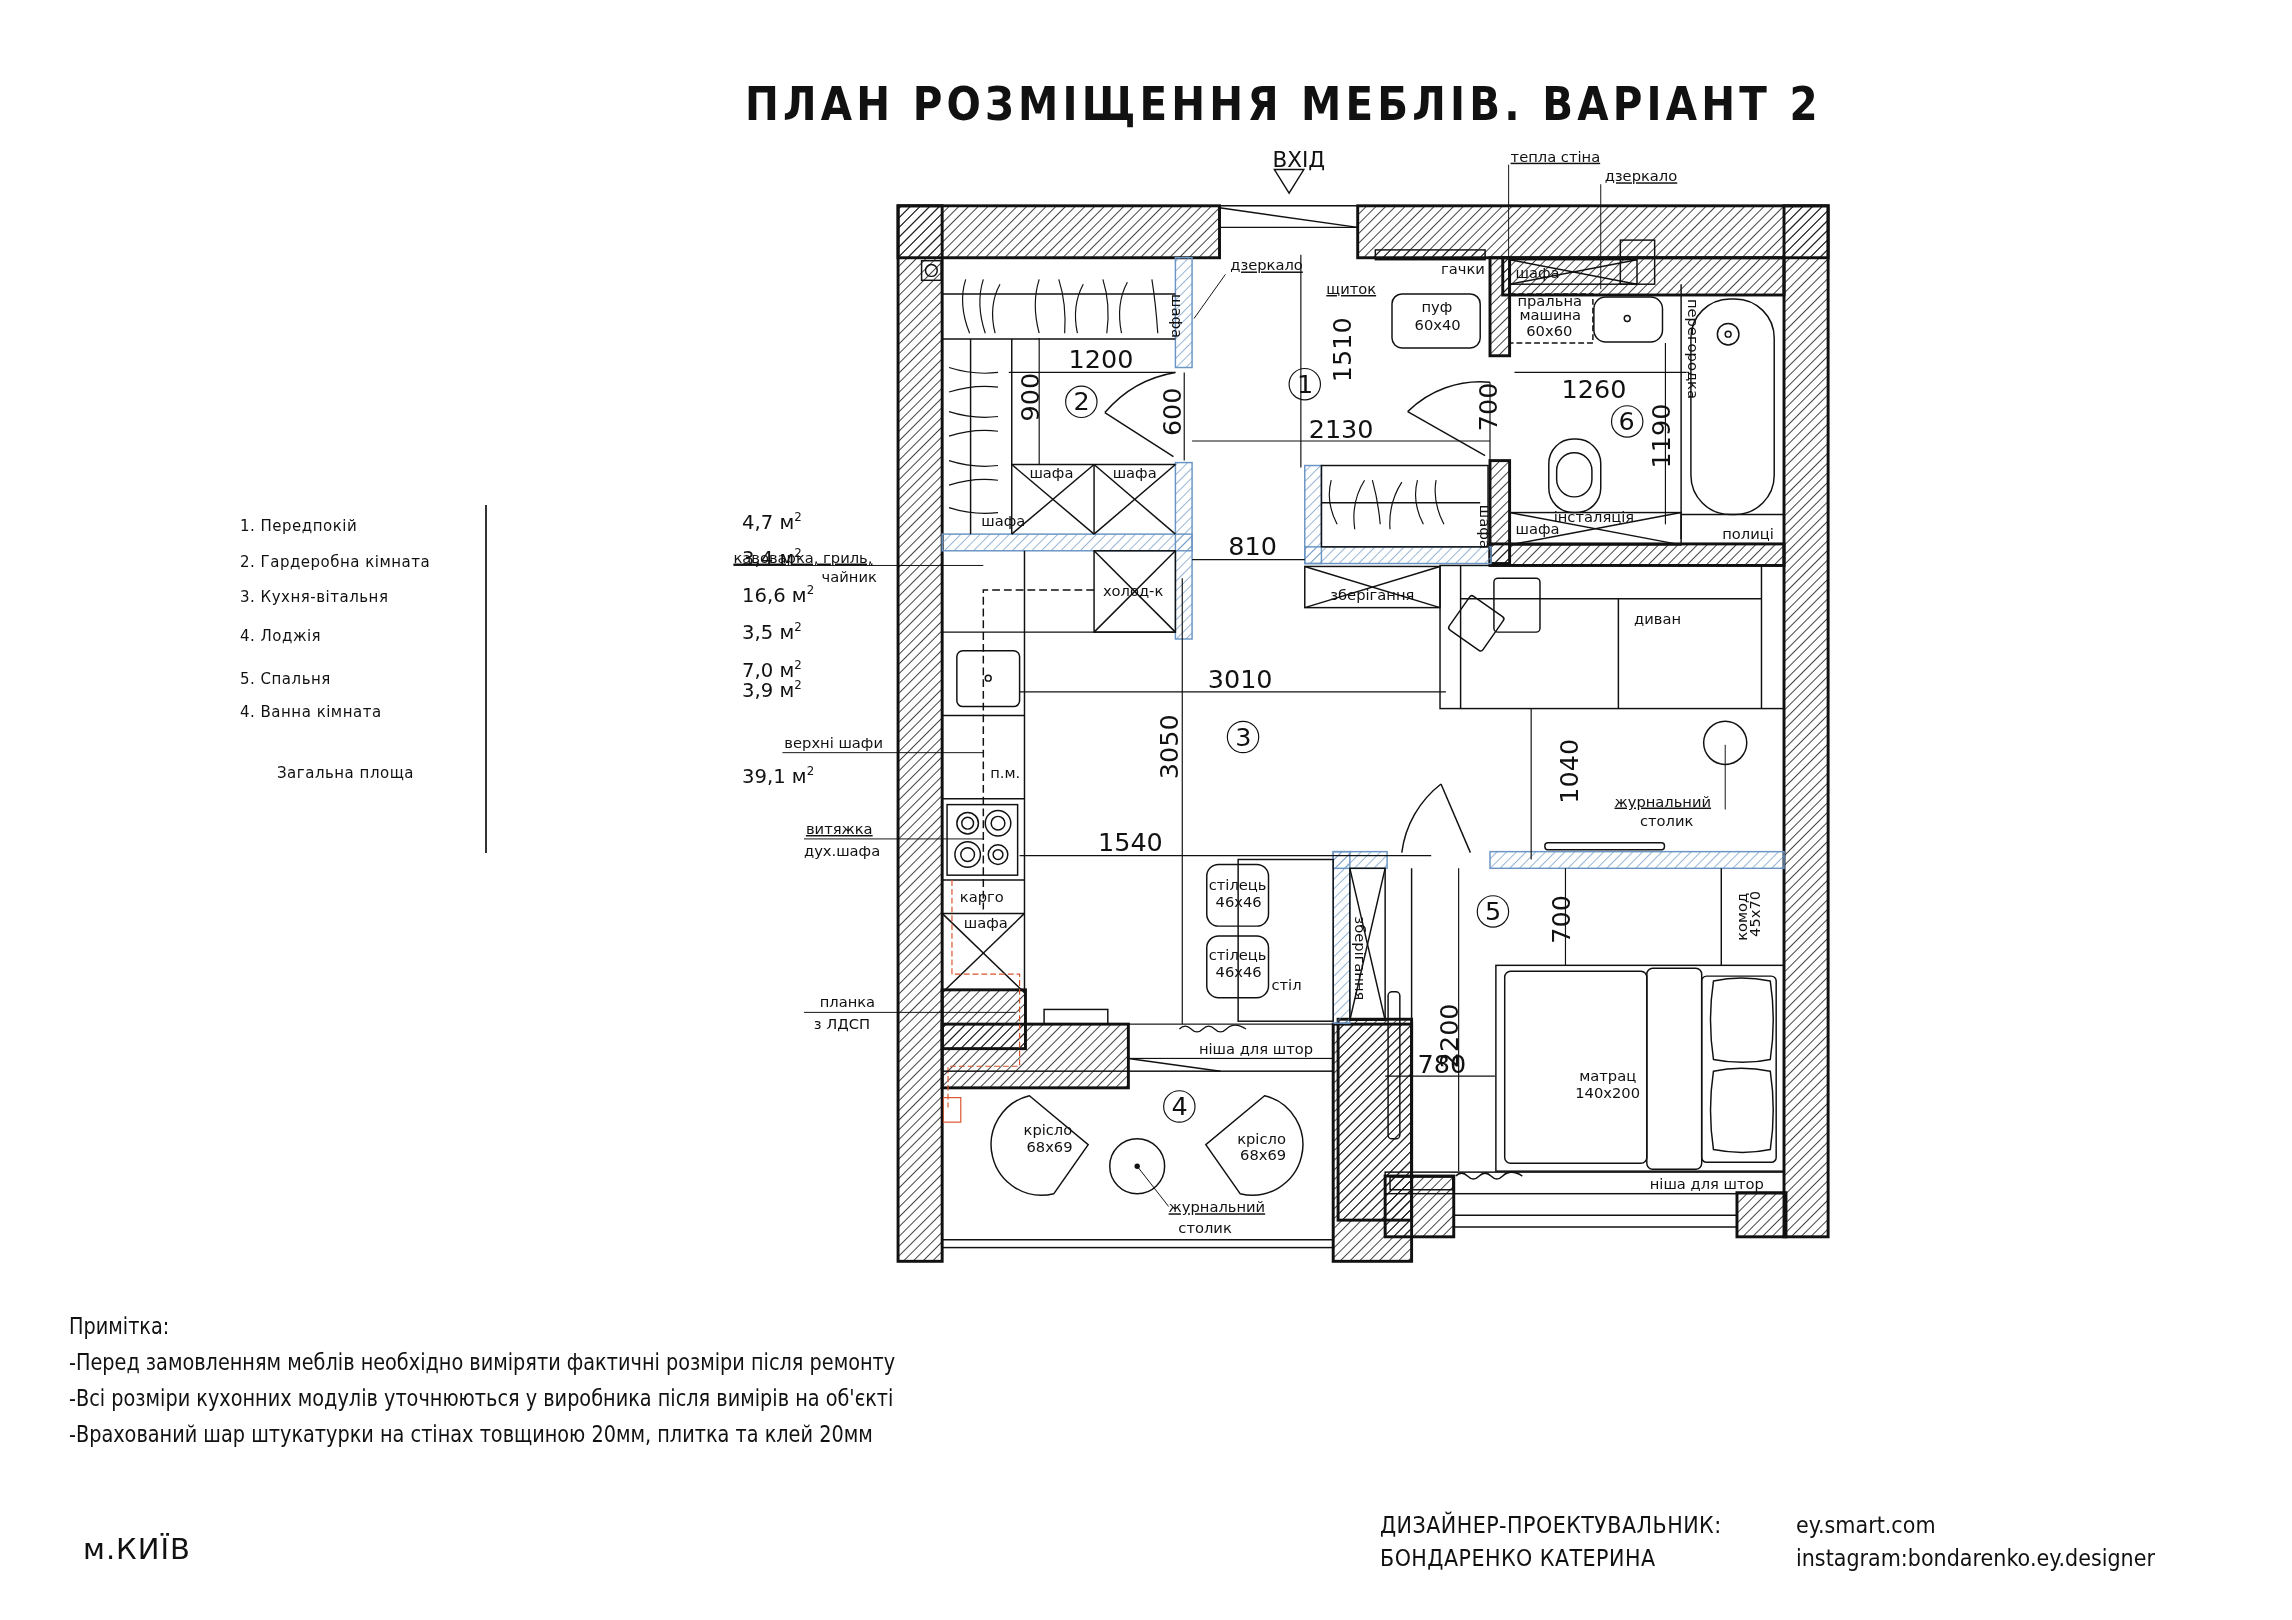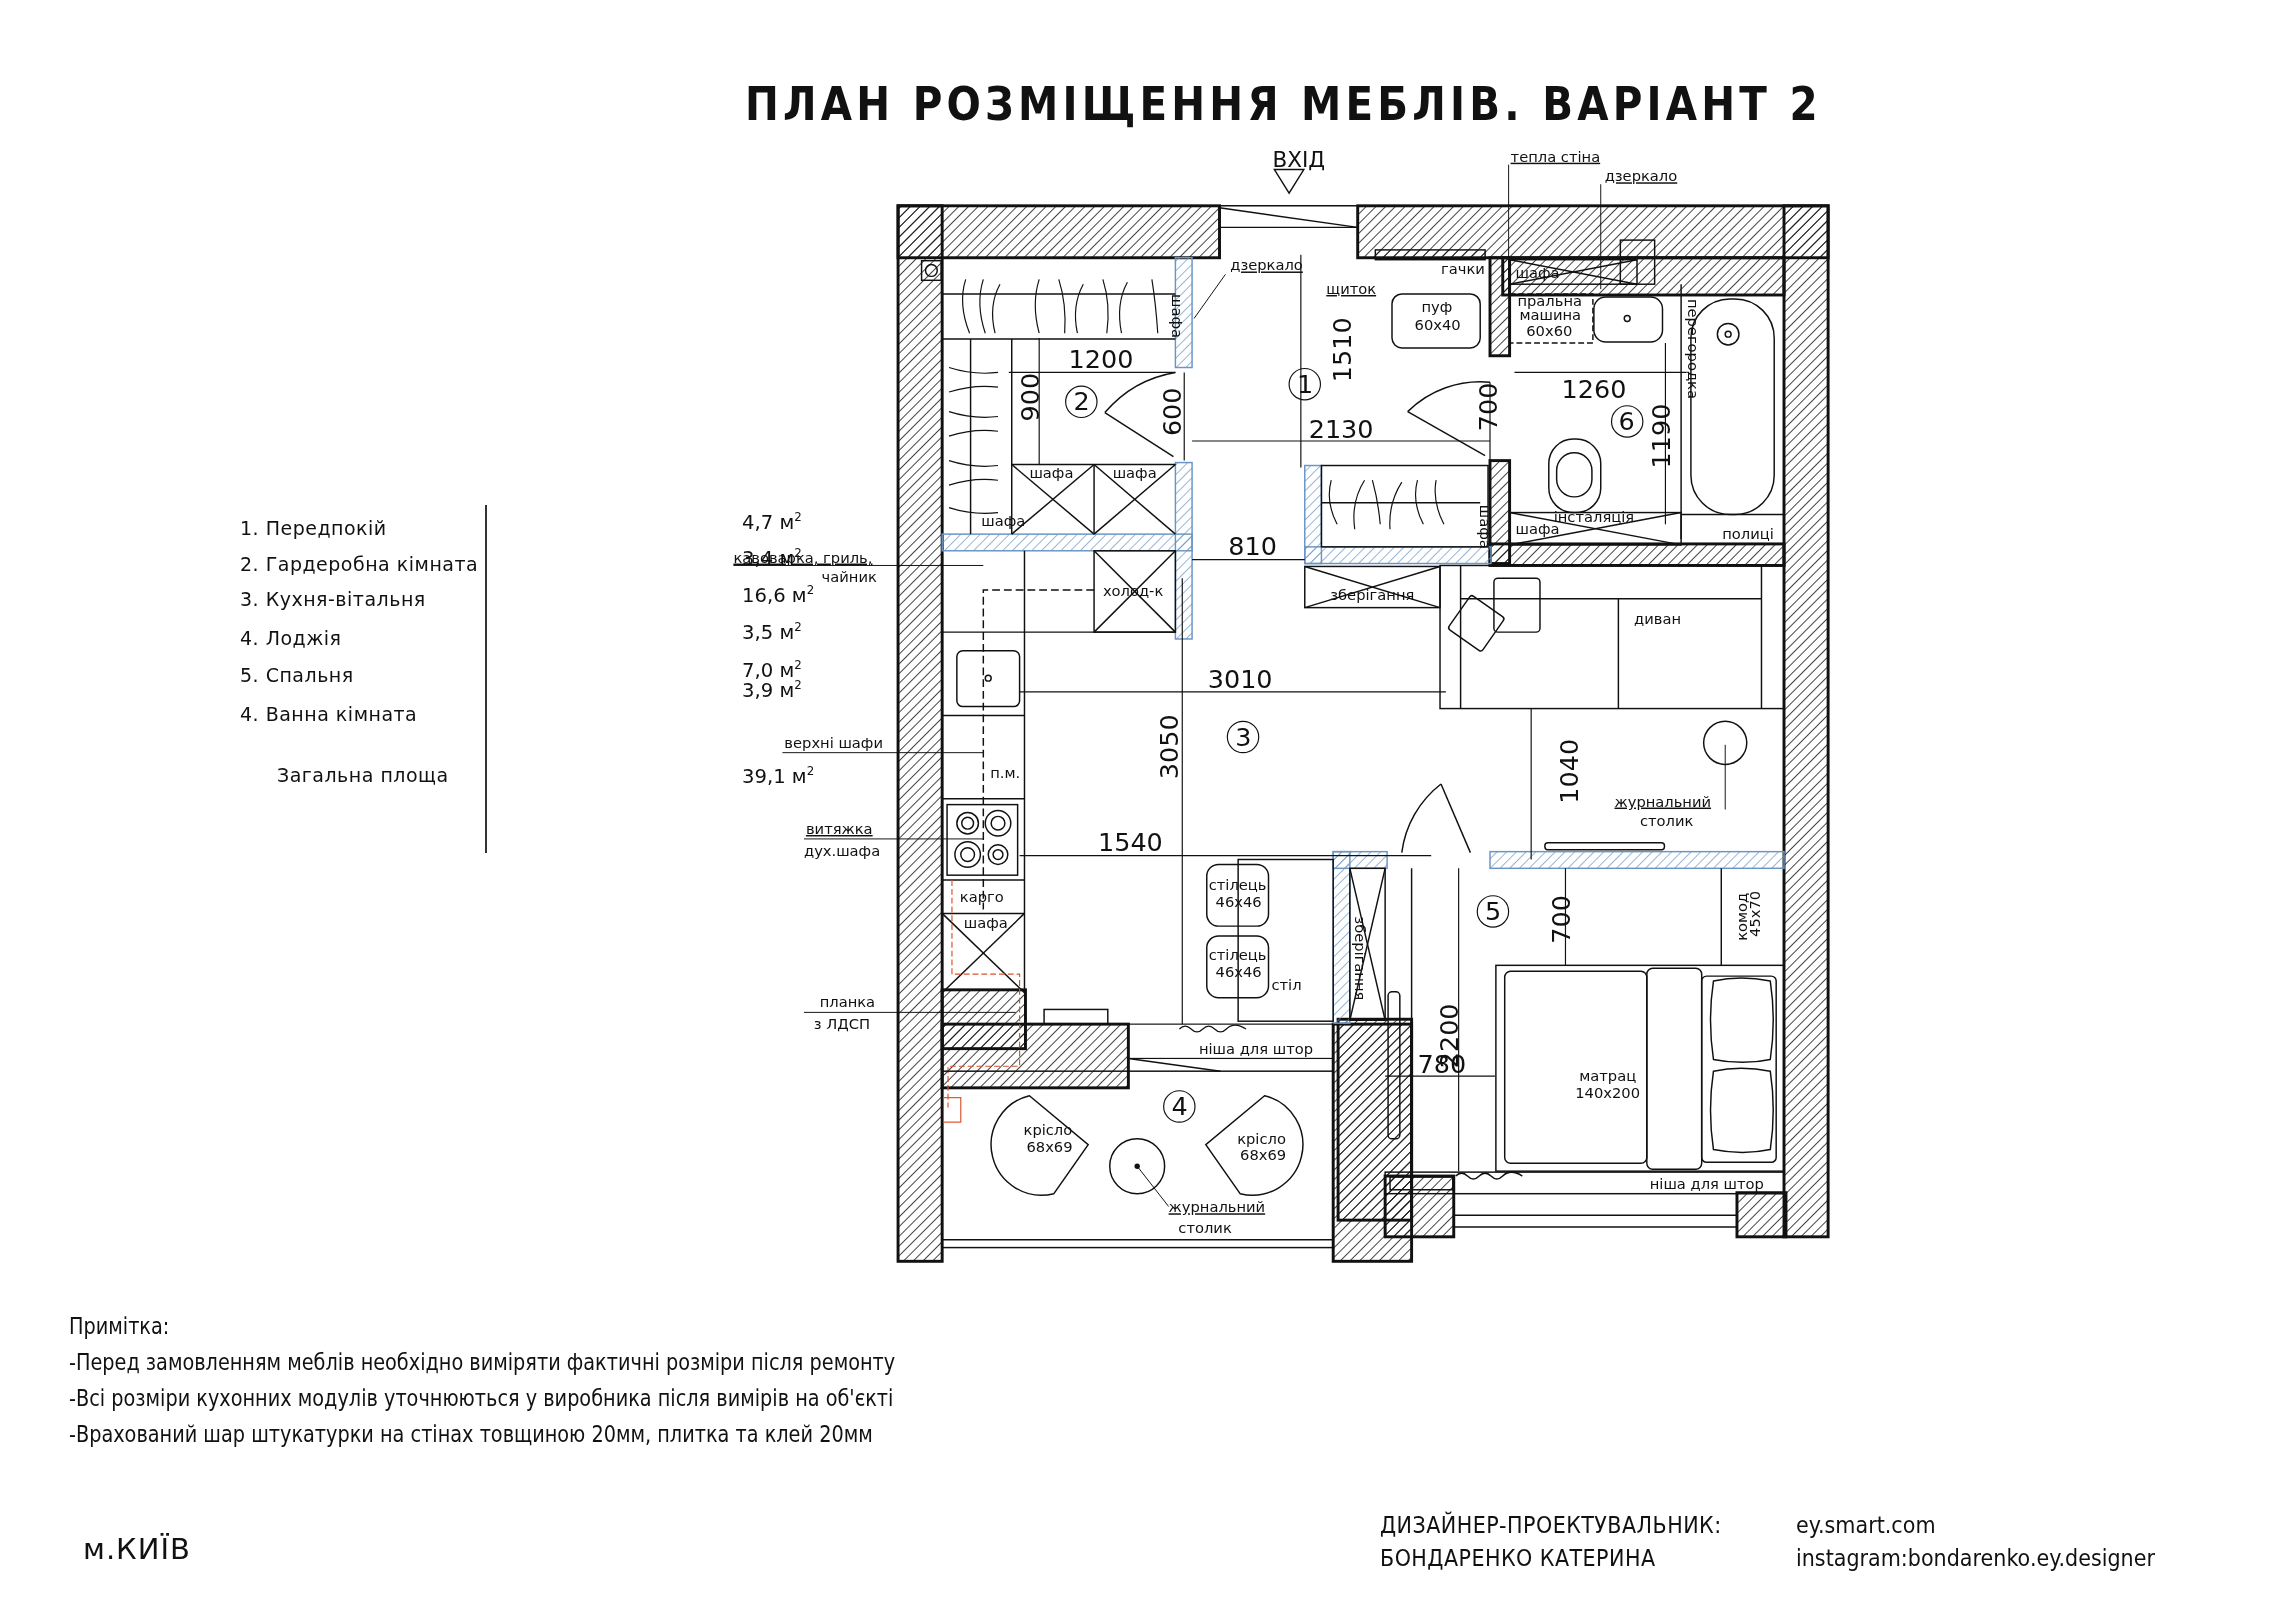--- a/index.html
+++ b/index.html
@@ -1,19 +1,19 @@
 <!DOCTYPE html>
 <html><head>
 <meta charset="utf-8">
 <style>
   html,body{margin:0;padding:0;background:#fff;}
   body{width:2293px;height:1620px;position:relative;overflow:hidden;font-family:"DejaVu Sans",sans-serif;color:#111;}
   .title{position:absolute;left:745px;top:76px;font-family:"DejaVu Sans",sans-serif;font-weight:bold;font-size:47px;letter-spacing:4.9px;transform:scaleX(0.86);transform-origin:left top;white-space:nowrap;}
   .legend{position:absolute;left:240px;top:490px;}
-  .legend-row{position:absolute;left:0;font-size:19px;white-space:nowrap;letter-spacing:0.5px;text-align:right;}
+  .legend-row{position:absolute;left:0;font-size:15px;white-space:nowrap;letter-spacing:0.5px;text-align:right;}
   .legend-val{position:absolute;left:502px;font-size:19.6px;white-space:nowrap;}
   .legend-val sup{font-size:11.8px;}
   .legend-divider{position:absolute;left:485px;top:505px;width:2px;height:348px;background:#333;}
   .notes{position:absolute;left:69px;top:1308px;font-size:23.5px;line-height:36px;transform:scaleX(0.82);transform-origin:left top;white-space:nowrap;}
   .city{position:absolute;left:83px;top:1532px;font-size:29px;letter-spacing:1px;}
   .designer{position:absolute;left:1380px;top:1509px;font-size:23.5px;line-height:33px;transform:scaleX(0.88);transform-origin:left top;white-space:nowrap;letter-spacing:0.5px;}
   .contacts{position:absolute;left:1796px;top:1509px;font-size:23.5px;line-height:33px;transform:scaleX(0.88);transform-origin:left top;white-space:nowrap;}
   svg.plan{position:absolute;left:0;top:0;}
   svg text{font-family:"DejaVu Sans",sans-serif;fill:#111;}
   .lbl{font-size:15px;}
@@ -23,21 +23,21 @@
 </head>
 <body>
 
 <div class="title">ПЛАН РОЗМІЩЕННЯ МЕБЛІВ. ВАРІАНТ 2</div>
 
 <div class="legend">
   <div class="legend-row" style="top:27.4px">1. Передпокій</div>
   <div class="legend-row" style="top:63px">2. Гардеробна кімната</div>
   <div class="legend-row" style="top:98px">3. Кухня-вітальня</div>
   <div class="legend-row" style="top:137px">4. Лоджія</div>
-  <div class="legend-row" style="top:174px">5. Спальня</div>
+  <div class="legend-row" style="top:180px">5. Спальня</div>
   <div class="legend-row" style="top:213px">4. Ванна кімната</div>
   <div class="legend-row" style="top:274px;left:37px">Загальна площа</div>
 
   <div class="legend-val" style="top:19.6px"><span>4,7 м</span><sup>2</sup></div>
   <div class="legend-val" style="top:56px"><span>3,4 м</span><sup>2</sup></div>
   <div class="legend-val" style="top:93px"><span>16,6 м</span><sup>2</sup></div>
   <div class="legend-val" style="top:130px"><span>3,5 м</span><sup>2</sup></div>
   <div class="legend-val" style="top:168px"><span>7,0 м</span><sup>2</sup></div>
   <div class="legend-val" style="top:188px"><span>3,9 м</span><sup>2</sup></div>
   <div class="legend-val" style="top:274px"><span>39,1 м</span><sup>2</sup></div>

